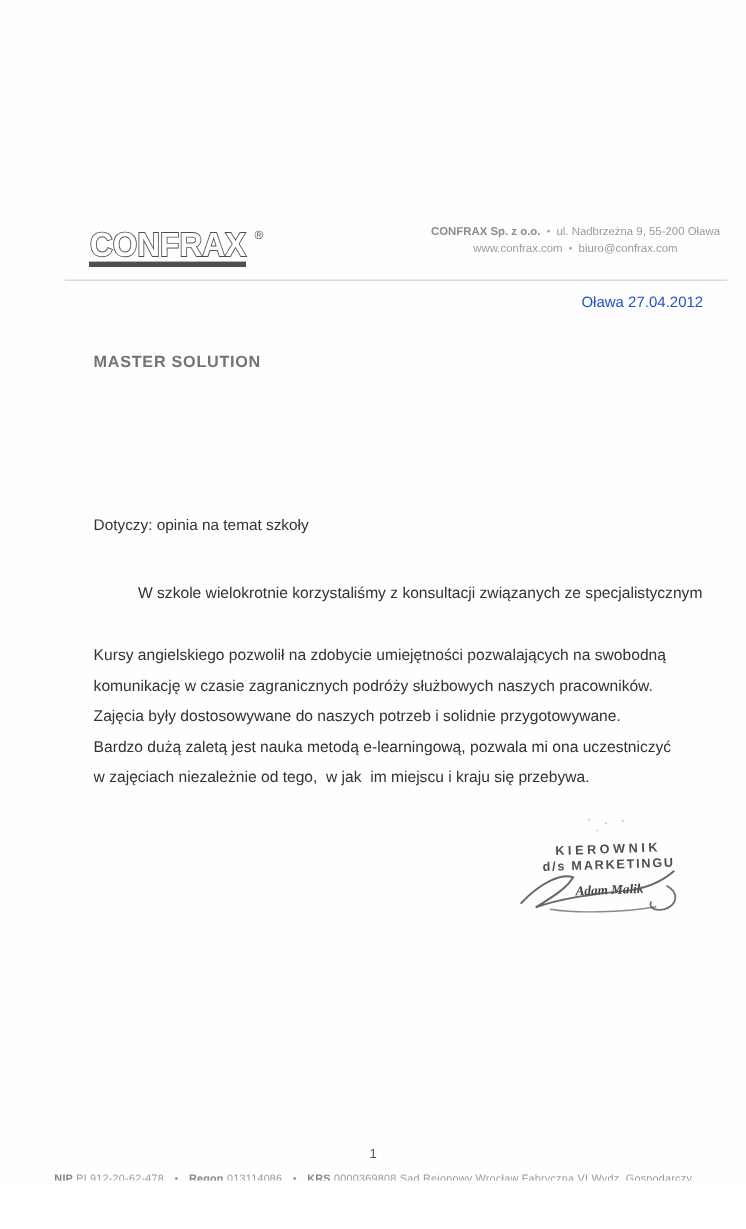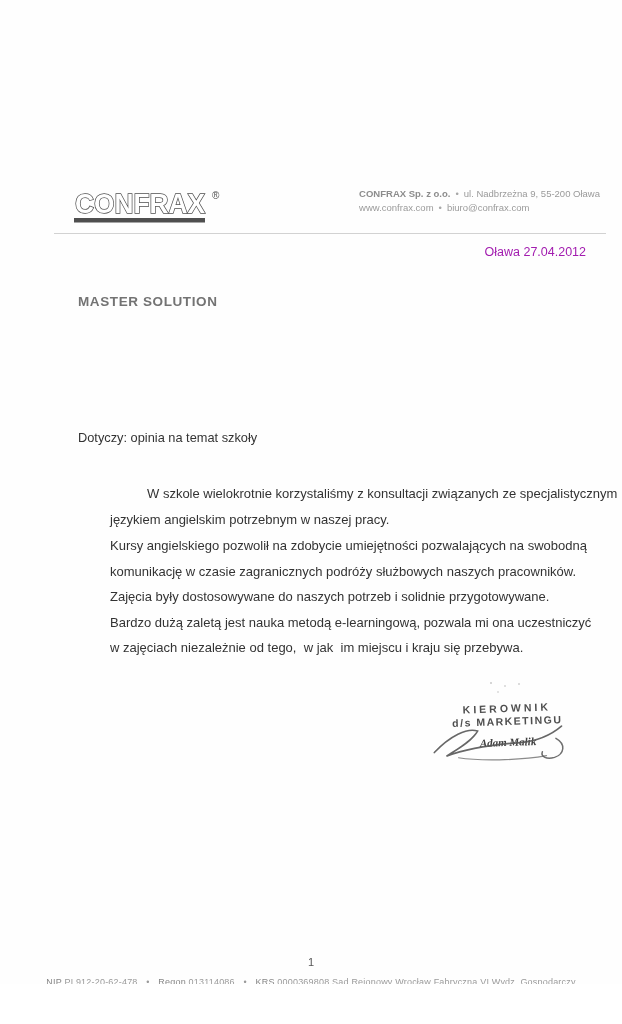--- a/index.html
+++ b/index.html
@@ -19,21 +19,21 @@
     position: absolute;
     left: 74px;
     top: 188px;
     width: 165px;
     height: 40px;
   }
   .company-info {
     position: absolute;
     right: 22px;
     top: 187px;
-    text-align: left;
+    text-align: center;
     font-size: 9.5px;
     line-height: 14px;
     color: #9a9a9a;
     margin-left: 12px;
   }
   .company-info .ci-name { font-weight: bold; color: #8c8c8c; }
   .company-info .bullet { margin: 0 5px; color: #a8a8a8; }
   .header-rule {
     position: absolute;
     left: 54px;
@@ -43,21 +43,21 @@
     background: #d2d2d2;
     border: none;
   }
 
   
   .date-line {
     position: absolute;
     right: 36px;
     top: 245px;
     font-size: 12.5px;
-    color: #a21caf;
+    color: #1d4ed8;
   }
   .recipient {
     position: absolute;
     left: 78px;
     top: 294px;
     font-size: 13.5px;
     font-weight: bold;
     letter-spacing: 0.6px;
     color: #737373;
   }
@@ -71,21 +71,21 @@
 
   
   .para {
     position: absolute;
     left: 78px;
     width: 492px;
     font-size: 13px;
     line-height: 25.5px;
     color: #333;
   }
-  .para .line { white-space: pre; margin-left: 32px; }
+  .para .line { white-space: pre; }
   .para1 { top: 481px; }
   .para1 .line.indent { padding-left: 37px; }
   .para2 { top: 533px; }
 
   
   .signature {
     position: absolute;
     left: 428px;
     top: 702px;
     width: 160px;
@@ -146,21 +146,21 @@
     position: absolute;
     left: 0;
     top: 977px;
     width: 100%;
     text-align: center;
     font-size: 9px;
     letter-spacing: 0.2px;
     color: #9a9a9a;
     white-space: nowrap;
   }
-  .footer-line .flabel { font-weight: normal; color: #868686; }
+  .footer-line .flabel { font-weight: bold; color: #868686; }
   .footer-line .bullet { margin: 0 6px; }
 </style>
 </head>
 <body>
 
 <div class="page">
 
   <div class="logo-wrap">
     <svg width="165" height="40" viewBox="0 0 165 40">
       <text x="1" y="25" font-family="Liberation Sans, DejaVu Sans, sans-serif" font-size="28" font-weight="bold" fill="#ffffff" stroke="#4e4e4e" stroke-width="1.5" paint-order="stroke" letter-spacing="0" textLength="130" lengthAdjust="spacingAndGlyphs">CONFRAX</text>
@@ -177,21 +177,20 @@
   <div class="header-rule"></div>
 
   <div class="date-line">Oława 27.04.2012</div>
 
   <div class="recipient">MASTER SOLUTION</div>
 
   <div class="subject">Dotyczy: opinia na temat szkoły</div>
 
   <div class="para para1">
     <div class="line indent">W szkole wielokrotnie korzystaliśmy z konsultacji związanych ze specjalistycznym</div>
-    <div class="line">językiem angielskim potrzebnym w naszej pracy.</div>
   </div>
 
   <div class="para para2">
     <div class="line">Kursy angielskiego pozwolił na zdobycie umiejętności pozwalających na swobodną</div>
     <div class="line">komunikację w czasie zagranicznych podróży służbowych naszych pracowników.</div>
     <div class="line">Zajęcia były dostosowywane do naszych potrzeb i solidnie przygotowywane.</div>
     <div class="line">Bardzo dużą zaletą jest nauka metodą e-learningową, pozwala mi ona uczestniczyć</div>
     <div class="line">w zajęciach niezależnie od tego,  w jak  im miejscu i kraju się przebywa.</div>
   </div>
 

